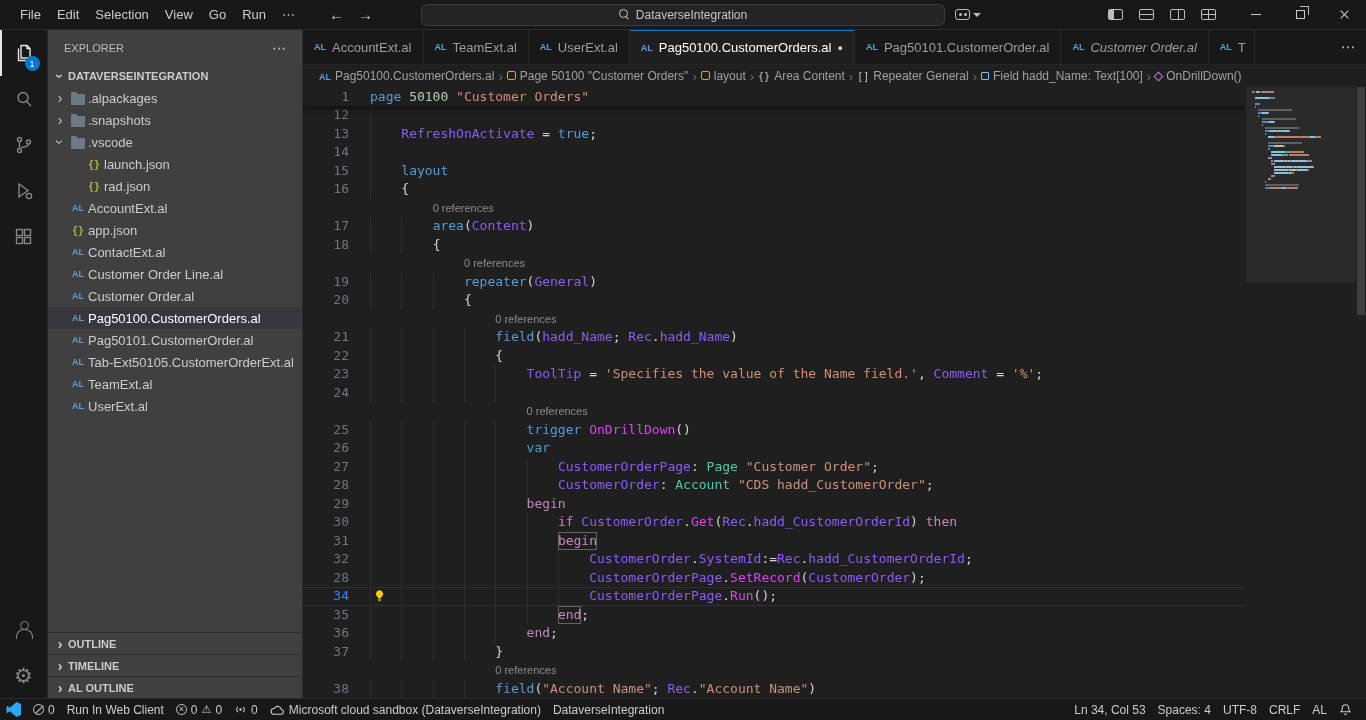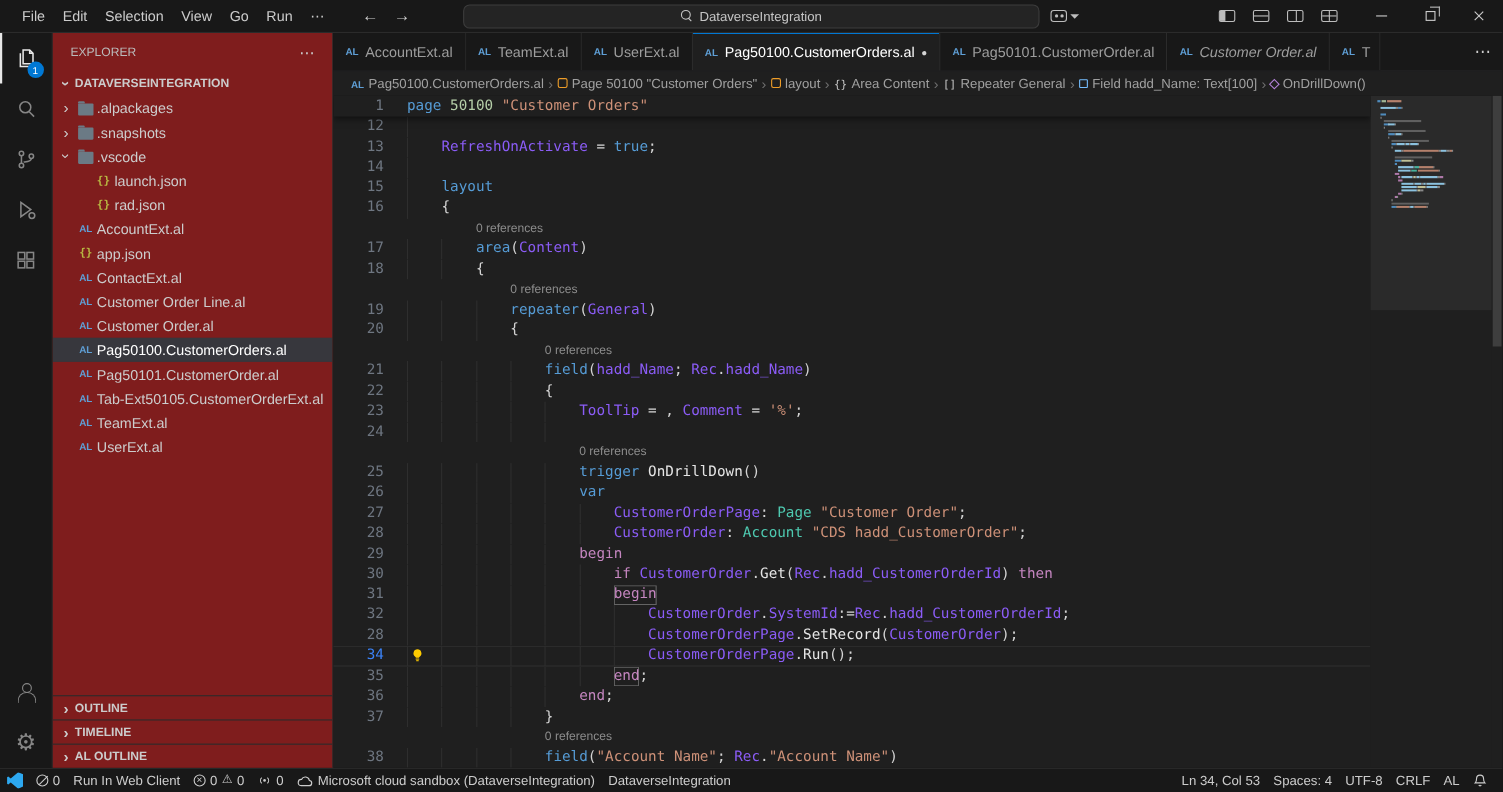--- a/index.html
+++ b/index.html
@@ -50,21 +50,21 @@
   .act.active{box-shadow:inset 2px 0 0 #e7e7e7;}
   .act-badge{position:absolute;right:8px;bottom:5px;min-width:15px;height:15px;border-radius:50%;
     background:#0078d4;color:#fff;font-size:9px;display:flex;align-items:center;justify-content:center;}
   .act-bottom{margin-top:auto;}
   .gear-glyph{font-size:21px;color:#868686;line-height:1;}
   .person{width:16px;height:16px;position:relative;display:inline-block;}
   .person::before{content:"";position:absolute;left:4px;top:0;width:7px;height:7px;border:1.4px solid #868686;border-radius:50%;}
   .person::after{content:"";position:absolute;left:0;top:8px;width:15px;height:9px;border:1.4px solid #868686;border-bottom:none;border-radius:8px 8px 0 0;}
 
   
-  .sidebar{width:255px;background:#7f1d1d;border-right:1px solid #2b2b2b;display:flex;
+  .sidebar{width:255px;background:#404040;border-right:1px solid #2b2b2b;display:flex;
     flex-direction:column;flex:none;overflow:hidden;}
   .sb-header{height:35px;display:flex;align-items:center;padding:0 16px;font-size:11px;color:#bbbbbb;flex:none;}
   .sb-header .more{margin-left:auto;color:#cccccc;font-size:14px;}
   .proj-row{height:22px;display:flex;align-items:center;font-size:11px;font-weight:700;color:#cccccc;padding-left:4px;flex:none;}
   .tree{flex:1;overflow:hidden;}
   .trow{height:22px;display:flex;align-items:center;color:#cccccc;cursor:default;white-space:nowrap;}
   .trow.sel{background:#37373d;color:#ffffff;}
   .chev{width:16px;flex:none;display:inline-flex;justify-content:center;color:#cccccc;font-size:14px;line-height:1;}
   .chev.down{transform:rotate(90deg);}
   .chev.none{visibility:hidden;}
@@ -109,21 +109,21 @@
   .lines{position:absolute;top:19px;left:0;right:0;}
   .crow{display:flex;height:18.5px;line-height:18.5px;font-family:"DejaVu Sans Mono",monospace;font-size:13px;}
   .sticky .crow{height:19px;line-height:19px;}
   .crow.current{box-shadow:inset 0 1px 0 #303030,inset 0 -1px 0 #303030;}
   .gut{width:67px;flex:none;text-align:right;padding-right:21px;color:#6e7681;}
   .crow.current .gut{color:#3b82f6;}
   .ccontent{flex:1;display:flex;position:relative;overflow:hidden;}
   .guide{flex:none;width:31.32px;border-left:1px solid #2e2e2e;}
   .tk{flex:none;white-space:pre;}
   .tk-kw{color:#569cd6;} .tk-ctrl{color:#c586c0;} .tk-str{color:#ce9178;}
-  .tk-num{color:#b5cea8;} .tk-var{color:#8b5cf6;} .tk-fn{color:#e5e5e5;}
+  .tk-num{color:#b5cea8;} .tk-var{color:#8b5cf6;} .tk-fn{color:#d946ef;}
   .tk-type{color:#4ec9b0;} .tk-pun{color:#d4d4d4;}
   .boxed{box-shadow:inset 0 0 0 1px #646464;}
   .ccontent.lens{display:block;font-family:"Liberation Sans",sans-serif;font-size:11px;color:#8c8c8c;line-height:18.5px;}
   .bulb{position:absolute;left:3px;top:2px;z-index:2;}
 
   
   .minimap{width:110px;flex:none;position:relative;background:#1f1f1f;padding:4px 6px;}
   .mm-slider{position:absolute;left:0;right:0;top:0;height:195px;background:rgba(255,255,255,.05);}
   .mrow{height:3px;white-space:nowrap;overflow:hidden;}
   .mrow span{display:inline-block;height:2px;vertical-align:top;opacity:.85;}
@@ -574,20 +574,21 @@
             <div class="crow">
               <div class="gut">23</div>
               <div class="ccontent">
                 <span class="guide"></span>
                 <span class="guide"></span>
                 <span class="guide"></span>
                 <span class="guide"></span>
                 <span class="guide"></span>
                 <span class="tk tk-var">ToolTip</span>
                 <span class="tk tk-pun"> = </span>
+                <span class="tk tk-str">'Specifies the value of the Name field.'</span>
                 <span class="tk tk-pun">, </span>
                 <span class="tk tk-var">Comment</span>
                 <span class="tk tk-pun"> = </span>
                 <span class="tk tk-str">'%'</span>
                 <span class="tk tk-pun">;</span>
               </div>
             </div>
             <div class="crow">
               <div class="gut">24</div>
               <div class="ccontent">

